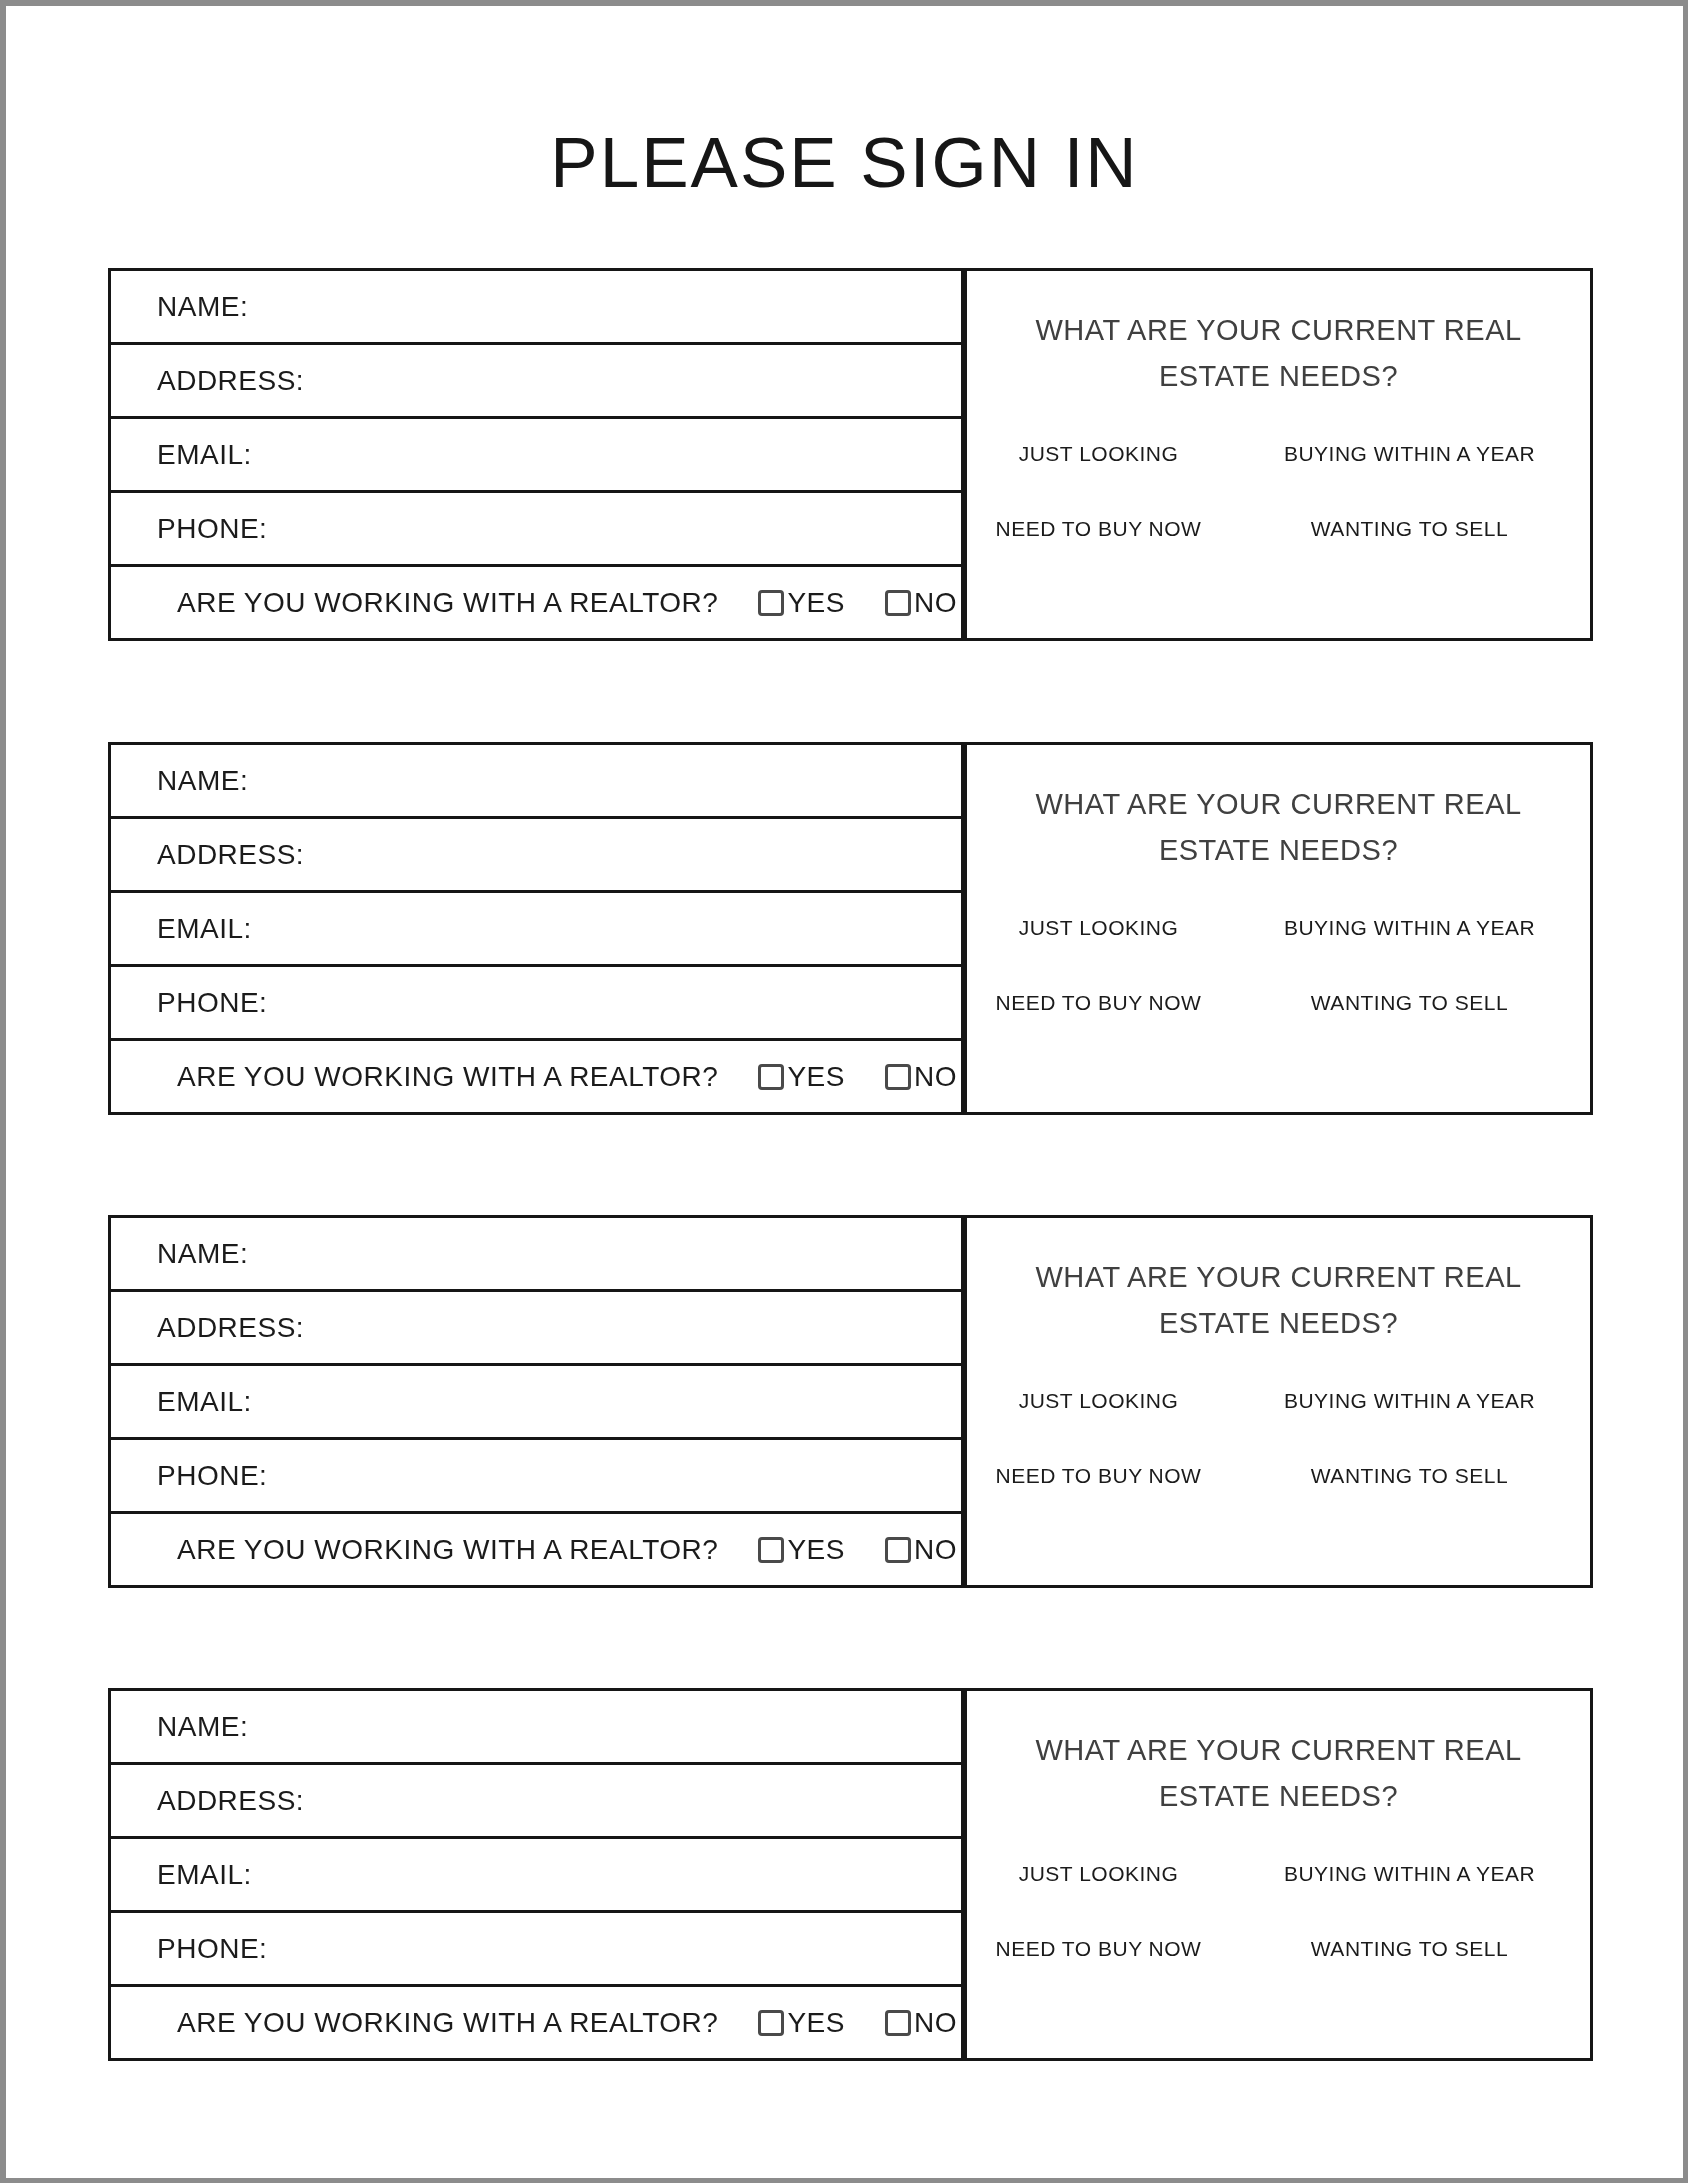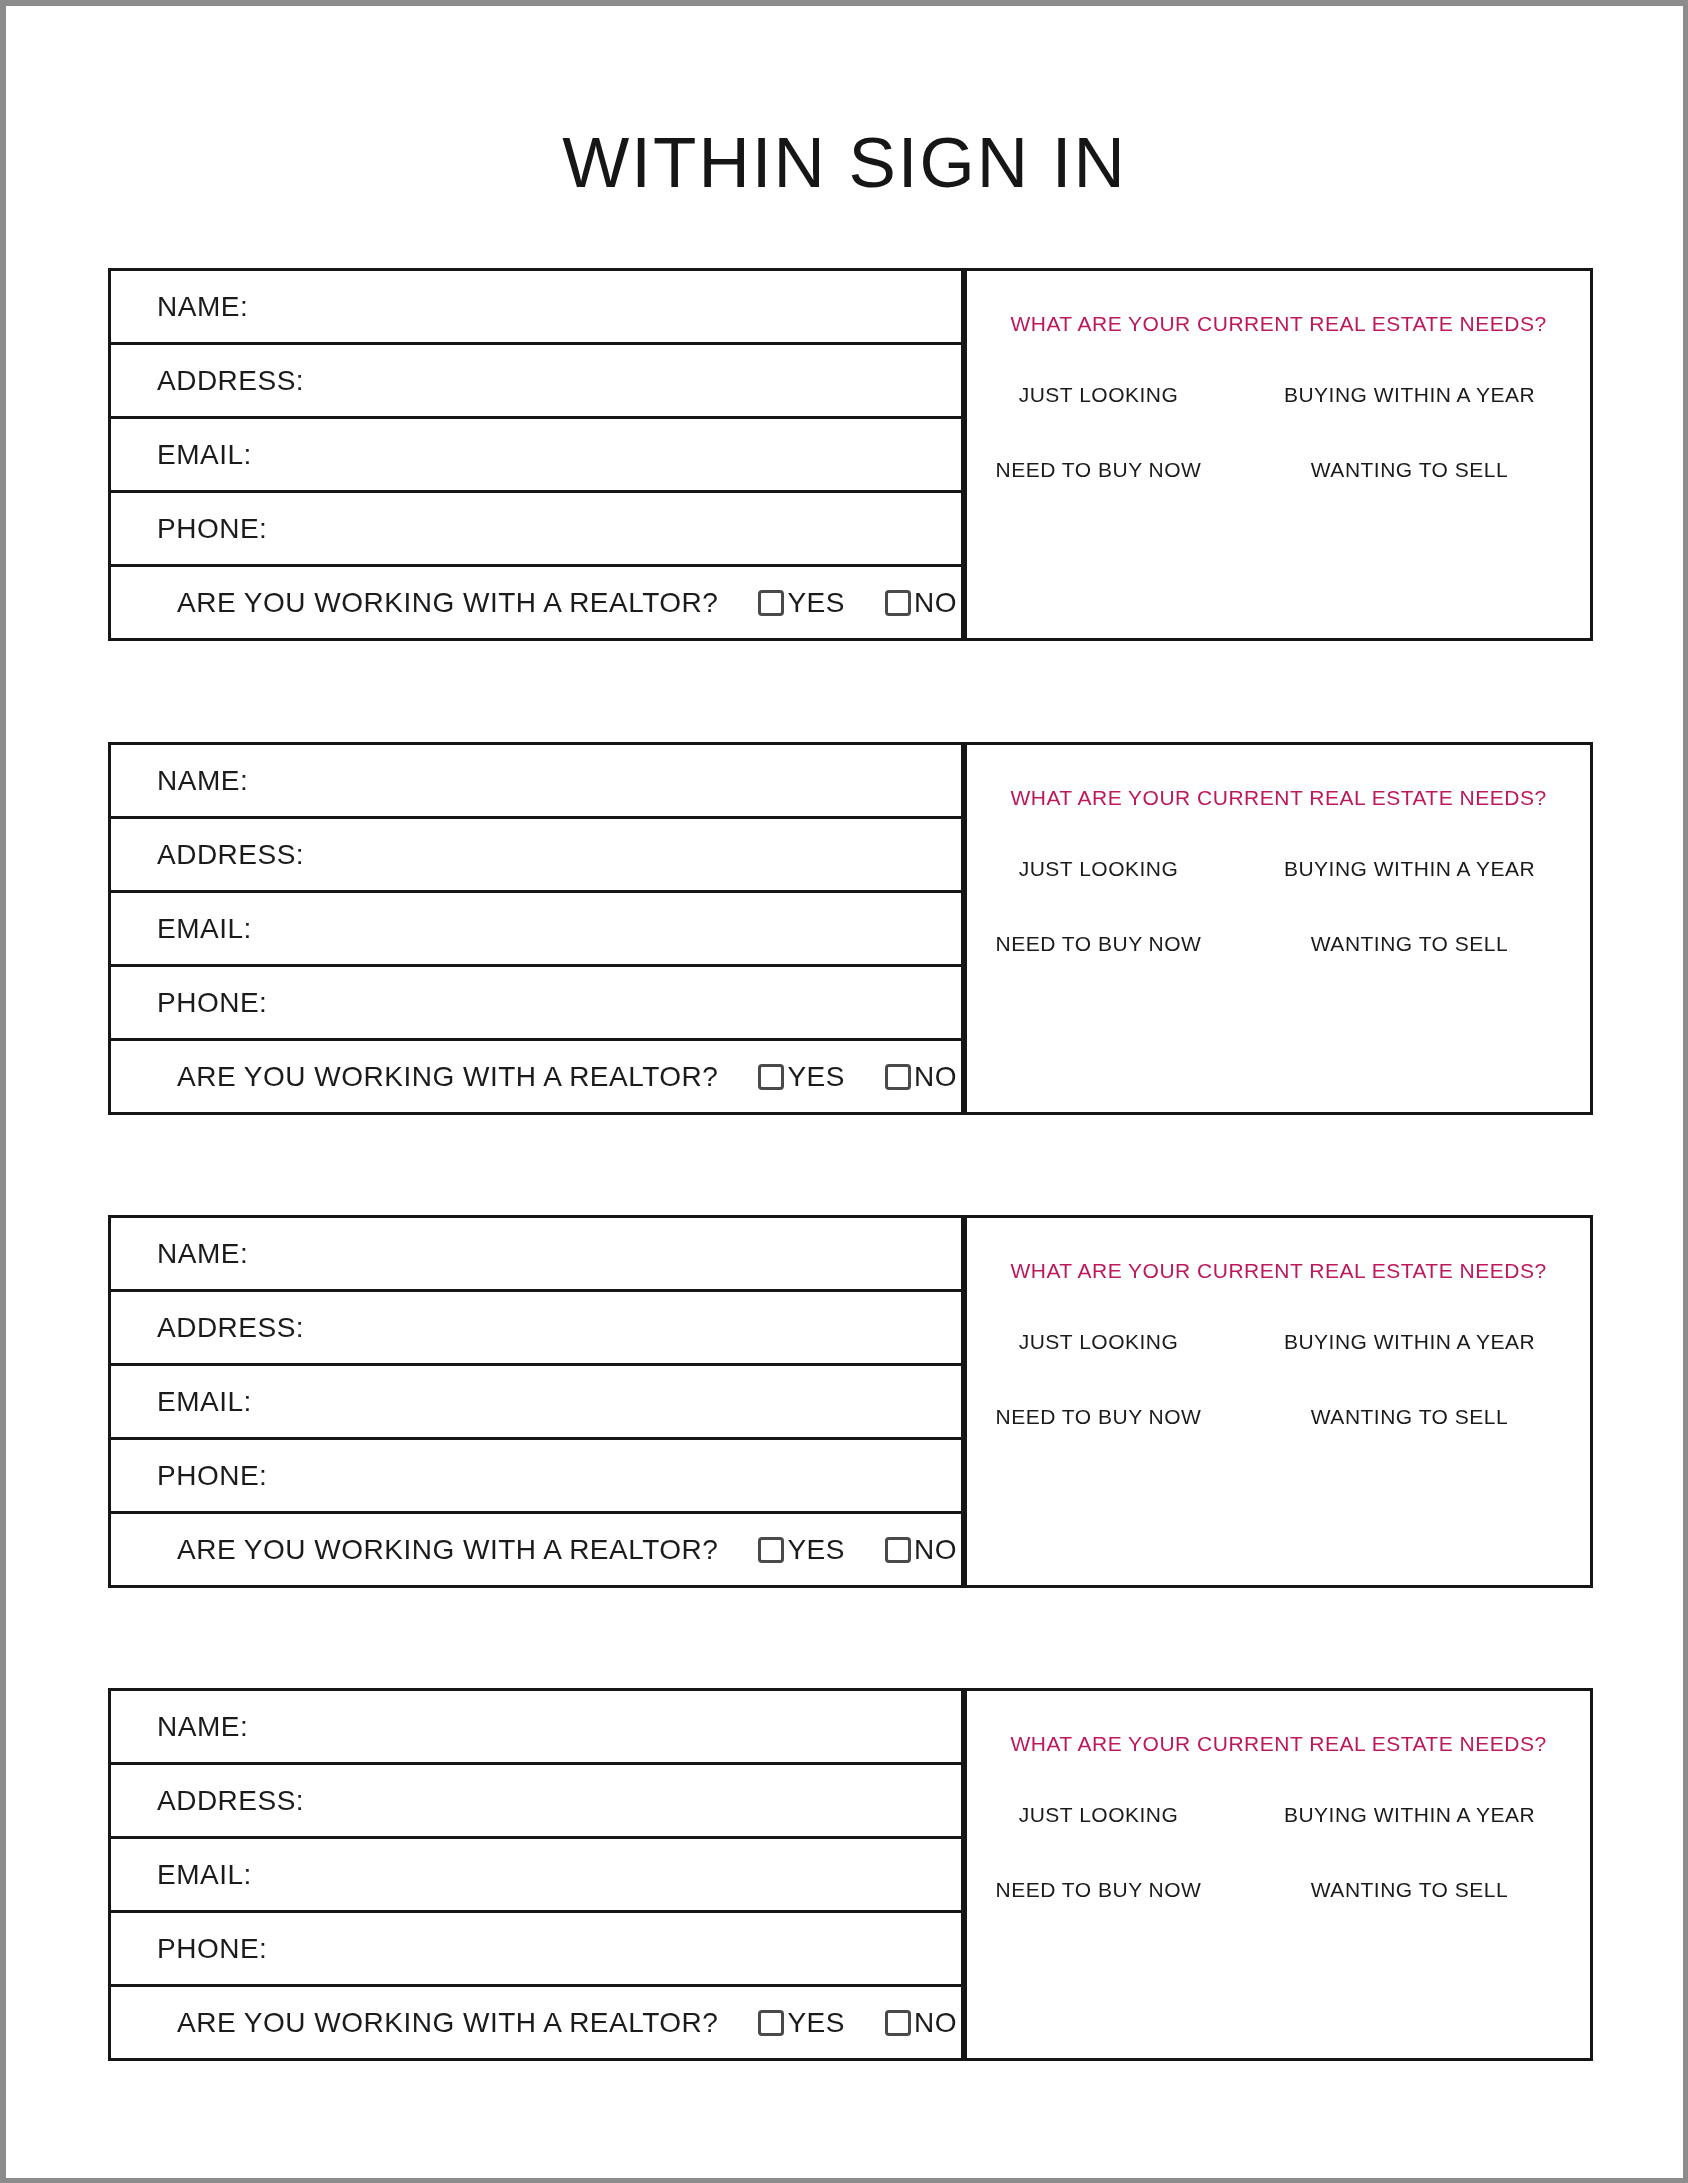--- a/index.html
+++ b/index.html
@@ -88,24 +88,24 @@
     border: 3px solid #161616;
     background: #fff;
     display: flex;
     flex-direction: column;
     align-items: center;
   }
   .needs-heading {
     margin-top: 36px;
     max-width: 554px;
     text-align: center;
-    font-size: 21px;
+    font-size: 29px;
     line-height: 1.6;
     letter-spacing: 0.5px;
-    color: #be185d;
+    color: #404040;
   }
   .needs-options {
     margin-top: 42px;
     display: grid;
     grid-template-columns: 262px 360px;
     row-gap: 51px;
     justify-content: center;
     align-items: center;
   }
   .option {
@@ -113,21 +113,21 @@
     font-size: 21px;
     letter-spacing: 0.5px;
     color: #1b1b1b;
     white-space: nowrap;
   }
 </style>
 </head>
 <body>
 
 <div class="page">
-  <h1 class="page-title">WITHIN SIGN IN</h1>
+  <h1 class="page-title">PLEASE SIGN IN</h1>
   <div id="blocks">
   <section class="block" style="top: 262px;">
     <div class="contact-table">
       <div class="field-row">
         <span class="field-label">NAME:</span>
         <span class="field-input"></span>
       </div>
       <div class="field-row">
         <span class="field-label">ADDRESS:</span>
         <span class="field-input"></span>

